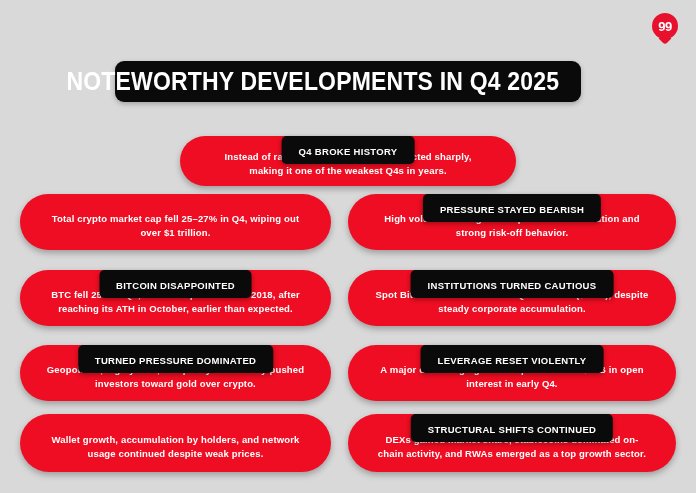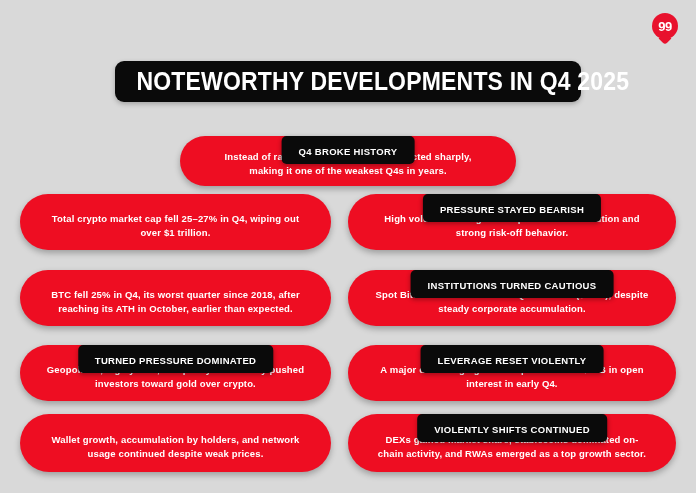--- a/index.html
+++ b/index.html
@@ -71,21 +71,21 @@
   .title-banner {
     position: absolute;
     left: 115px;
     top: 61px;
     width: 466px;
     height: 41px;
     background: #0a0a0a;
     border-radius: 9px;
     display: flex;
     align-items: center;
-    justify-content: flex-start;
+    justify-content: flex-end;
     box-shadow: 0 2px 5px rgba(0,0,0,0.25);
   }
   .title-text {
     color: #ffffff;
     font-size: 25px;
     font-weight: bold;
     letter-spacing: 0.2px;
     transform: scaleX(0.92);
     white-space: nowrap;
     line-height: 1;
@@ -174,20 +174,23 @@
 <div class="card card-l1">
   <div class="card-body">
     <div class="card-text">Total crypto market cap fell 25–27% in Q4, wiping out over $1 trillion.</div>
   </div>
 </div>
 
 <div class="card card-l2">
   <div class="card-body">
     <div class="card-text">BTC fell 25% in Q4, its worst quarter since 2018, after reaching its ATH in October, earlier than expected.</div>
   </div>
+  <div class="card-header">
+    <span class="card-header-text">BITCOIN DISAPPOINTED</span>
+  </div>
 </div>
 
 <div class="card card-l3">
   <div class="card-body">
     <div class="card-text">Geopolitics, high yields, and policy uncertainty pushed investors toward gold over crypto.</div>
   </div>
   <div class="card-header">
     <span class="card-header-text">TURNED PRESSURE DOMINATED</span>
   </div>
 </div>
@@ -223,15 +226,15 @@
   <div class="card-header">
     <span class="card-header-text">LEVERAGE RESET VIOLENTLY</span>
   </div>
 </div>
 
 <div class="card card-r4">
   <div class="card-body">
     <div class="card-text">DEXs gained market share, stablecoins dominated on-chain activity, and RWAs emerged as a top growth sector.</div>
   </div>
   <div class="card-header">
-    <span class="card-header-text">VIOLENTLY SHIFTS CONTINUED</span>
+    <span class="card-header-text">STRUCTURAL SHIFTS CONTINUED</span>
   </div>
 </div>
 
 </body></html>

